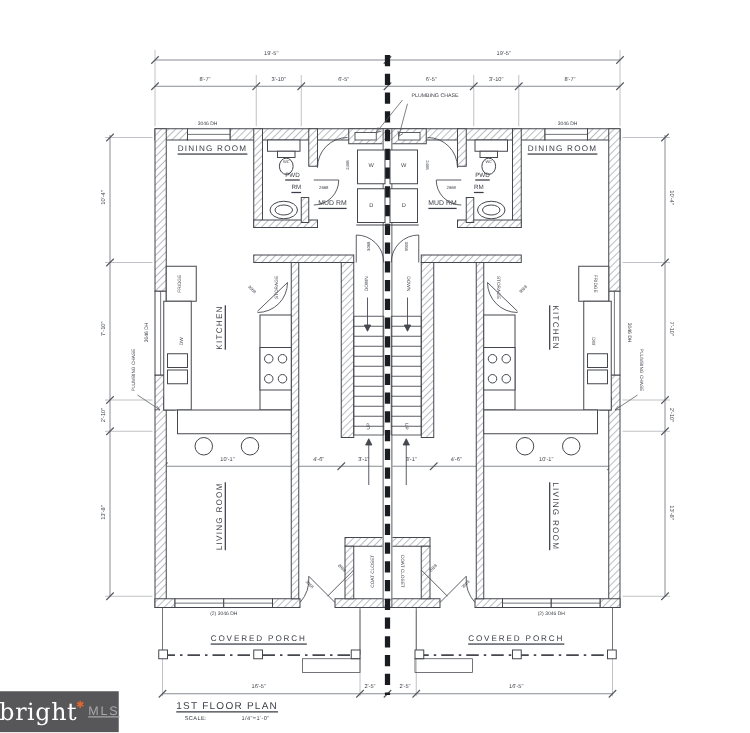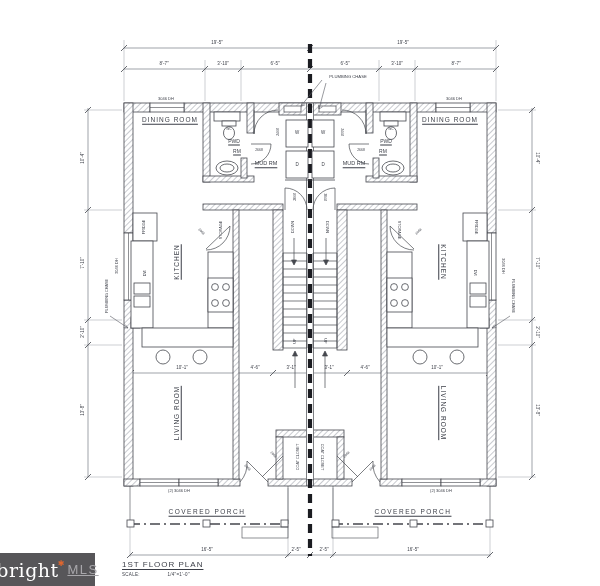--- a/index.html
+++ b/index.html
@@ -3,29 +3,29 @@
 <meta charset="utf-8">
 <style>
   html,body{margin:0;padding:0;background:#fff;}
   #stage{position:relative;width:600px;height:586px;background:#fff;overflow:hidden;
          font-family:"Liberation Sans",sans-serif;}
   #plan-svg{position:absolute;left:0;top:0;}
   #annotation-layer{position:absolute;left:0;top:0;width:600px;height:586px;}
   .ann{position:absolute;white-space:nowrap;color:#3b3e47;line-height:1;
        transform:translate(-50%,-50%);}
   .ann.u{text-decoration:underline;text-underline-offset:2px;}
-  #titleblock{position:absolute;left:122px;top:560px;color:#3b3e47;}
+  #titleblock{position:absolute;left:141px;top:560px;color:#3b3e47;text-align:center;}
   #drawing-title{font-size:8px;letter-spacing:1px;text-decoration:underline;text-underline-offset:2px;}
   #scaleline{font-size:4.5px;margin-top:3px;letter-spacing:.3px;}
   #scaleline .sv{margin-left:26px;}
   #logo{position:absolute;left:0px;top:553px;width:95px;height:33px;background:#575659;
         display:flex;align-items:center;justify-content:center;}
   #logo .brand{color:#ffffff;font-family:"DejaVu Serif",serif;font-size:19px;letter-spacing:.5px;}
   #logo .spark{color:#e0662e;font-size:8px;position:relative;top:-6px;left:-1px;}
-  #logo .mls{color:#a8a7ab;font-size:13px;letter-spacing:1.5px;margin-left:2px;text-decoration:underline;}
+  #logo .mls{color:#a8a7ab;font-size:10px;letter-spacing:1.5px;margin-left:2px;text-decoration:underline;}
 </style>
 </head>
 <body>
 
 <div id="stage">
 
 <svg id="plan-svg" width="600" height="586" viewBox="0 0 600 586">
   <defs>
     <pattern id="hatch" width="4" height="4" patternUnits="userSpaceOnUse" patternTransform="rotate(45)">
       <rect width="4" height="4" fill="#ffffff"></rect>

